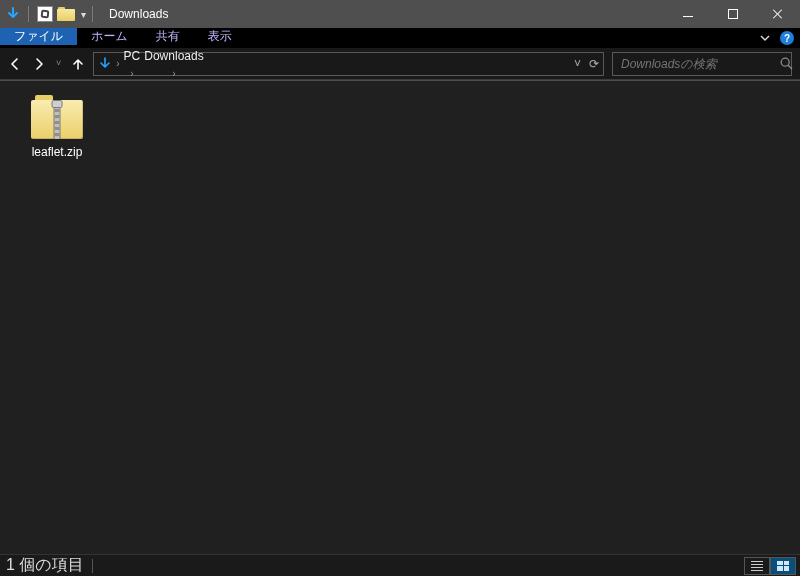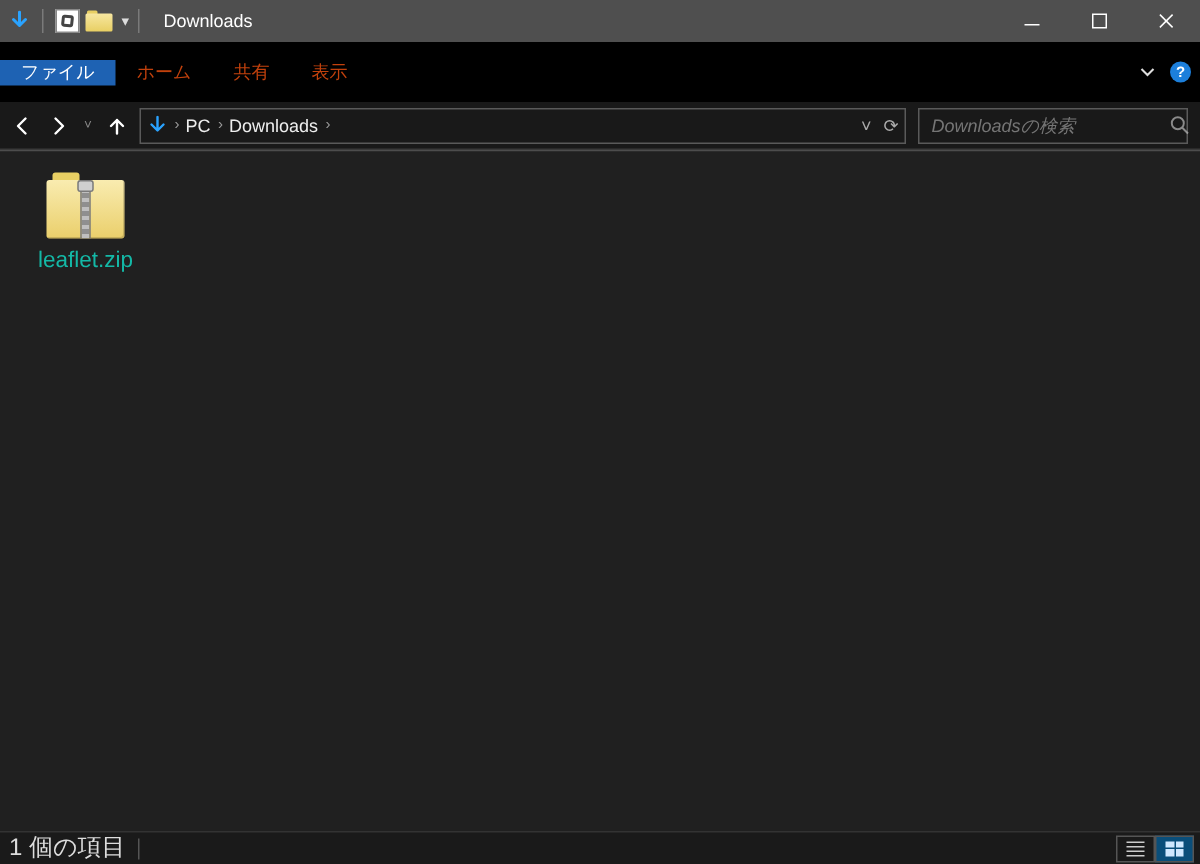--- a/index.html
+++ b/index.html
@@ -56,33 +56,33 @@
   .sys-ico{width:10px;height:10px;display:block;}
   .sys-ico.min{border-bottom:1px solid #fff;width:10px;height:0;margin-top:5px;}
   .sys-ico.max{border:1px solid #fff;width:10px;height:10px;}
   .sys-ico.close{position:relative;width:12px;height:12px;}
   .sys-ico.close::before,.sys-ico.close::after{content:"";position:absolute;left:5px;top:0;width:1px;height:12px;background:#fff;}
   .sys-ico.close::before{transform:rotate(45deg);}
   .sys-ico.close::after{transform:rotate(-45deg);}
 
   
   .ribbon{
-    height:40px;
+    height:20px;
     background:var(--ribbon-black);
-    display:flex;align-items:center;
+    display:flex;align-items:flex-start;
     flex:0 0 auto;
     position:relative;
   }
   .ribbon .tab{
     padding:0 14px;
     display:flex;align-items:center;
     font-size:12px;color:#fff;
   }
   .ribbon .tab.file{background:#1e62b3;}
-  .ribbon .tab.inactive{color:#c2410c;}
+  .ribbon .tab.inactive{color:#c4b5fd;}
   .ribbon-right{position:absolute;right:6px;top:0;height:100%;display:flex;align-items:center;gap:10px;}
   .chevron-down{width:10px;height:10px;display:inline-block;}
   .chevron-down svg{display:block;}
   .help-ico{width:14px;height:14px;border-radius:50%;background:var(--help-blue);color:#fff;display:flex;align-items:center;justify-content:center;font-size:10px;font-weight:bold;}
 
   
   .navrow{
     height:32px;
     background:var(--nav-bg);
     display:flex;align-items:center;
@@ -95,21 +95,21 @@
   .nav-arrow{width:14px;height:14px;display:flex;align-items:center;justify-content:center;}
   .nav-arrow svg{display:block;}
   .nav-sep-small{color:#888;font-size:9px;line-height:1;}
   .addressbar{
     flex:1;display:flex;align-items:center;
     border:1px solid var(--search-border);
     height:24px;background:var(--address-bg);
     padding:0 4px;gap:4px;
   }
   .addr-ico{width:14px;height:14px;}
-  .crumb{display:flex;align-items:center;gap:5px;color:#eee;}
+  .crumb{display:flex;align-items:center;gap:5px;color:#eee;flex-direction:column;}
   .crumb-sep{color:#999;font-size:10px;}
   .addr-right{margin-left:auto;display:flex;align-items:center;gap:8px;color:#aaa;}
   .refresh-ico,.addr-drop{font-size:12px;}
   .searchbox{
     width:180px;height:24px;
     border:1px solid var(--search-border);
     background:var(--address-bg);
     display:flex;align-items:center;padding:0 6px;
   }
   .searchbox input{
@@ -130,21 +130,21 @@
   }
   .file-item{width:78px;display:flex;flex-direction:column;align-items:center;gap:6px;}
   .zip-icon{width:52px;height:44px;position:relative;}
   .zip-icon .tab{position:absolute;top:0;left:4px;width:18px;height:7px;background:var(--folder-yellow-dark);border-radius:2px 2px 0 0;}
   .zip-icon .body{position:absolute;top:5px;left:0;right:0;bottom:0;background:linear-gradient(#f9ecb0,#eacf6b);border-radius:2px;box-shadow:inset -1px -1px 0 rgba(0,0,0,.15);}
   .zip-icon .zipper{position:absolute;top:5px;bottom:0;left:50%;transform:translateX(-50%);width:7px;
     background:
       repeating-linear-gradient(0deg,#bfbfbf 0 3px,#8f8f8f 3px 6px);
     border-left:1px solid #7a7a7a;border-right:1px solid #7a7a7a;}
   .zip-icon .pull{position:absolute;left:50%;top:5px;transform:translateX(-50%);width:11px;height:8px;background:#cfcfcf;border:1px solid #7a7a7a;border-radius:2px;}
-  .file-label{font-size:15px;color:#14b8a6;text-align:left;word-break:break-all;}
+  .file-label{font-size:12px;color:#ffffff;text-align:left;word-break:break-all;}
 
   
   .statusbar{
     height:22px;
     background:var(--status-bg);
     border-top:1px solid #333;
     display:flex;align-items:center;
     padding:0 6px;
     font-size:16px;color:#ddd;
     flex:0 0 auto;

